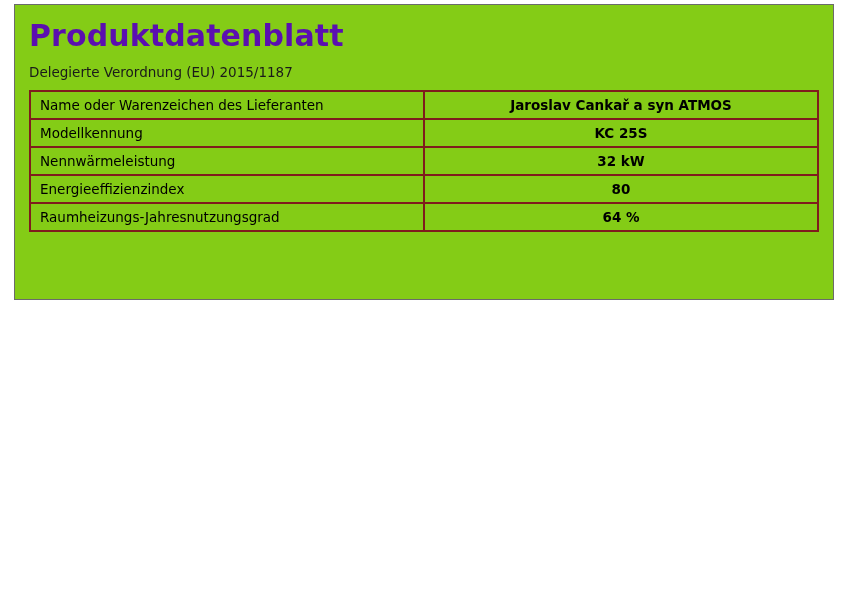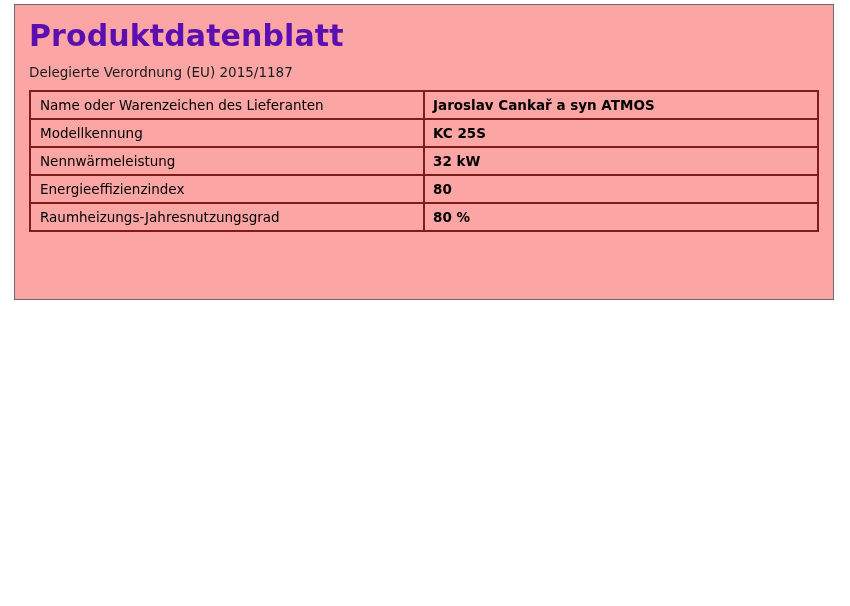--- a/index.html
+++ b/index.html
@@ -16,21 +16,21 @@
   }
 
   .sheet {
     position: absolute;
     left: 14px;
     top: 4px;
     width: 820px;
     height: 296px;
     border: 1px solid #6b6b6b;
     box-sizing: border-box;
-    background: #fca5a5;
+    background: #84cc16;
   }
 
   .sheet-inner {
     padding: 14px 14px 0 14px;
   }
 
   .doc-title {
     font-size: 30px;
     font-weight: bold;
     color: #5b0fb0;
@@ -66,20 +66,21 @@
 
   table.spec td.label {
     width: 50%;
     text-align: left;
     font-weight: normal;
     padding-left: 9px;
   }
 
   table.spec td.value {
     width: 50%;
+    text-align: center;
     font-weight: bold;
   }
 </style>
 </head>
 <body>
 
 <div class="sheet">
   <div class="sheet-inner">
 
     <h1 class="doc-title">Produktdatenblatt</h1>
@@ -105,21 +106,21 @@
           <td class="value">32 kW</td>
         </tr>
 
         <tr>
           <td class="label">Energieeffizienzindex</td>
           <td class="value">80</td>
         </tr>
 
         <tr>
           <td class="label">Raumheizungs-Jahresnutzungsgrad</td>
-          <td class="value">80 %</td>
+          <td class="value">64 %</td>
         </tr>
 
 
       </tbody>
     </table>
 
   </div>
 </div>
 
 </body></html>

